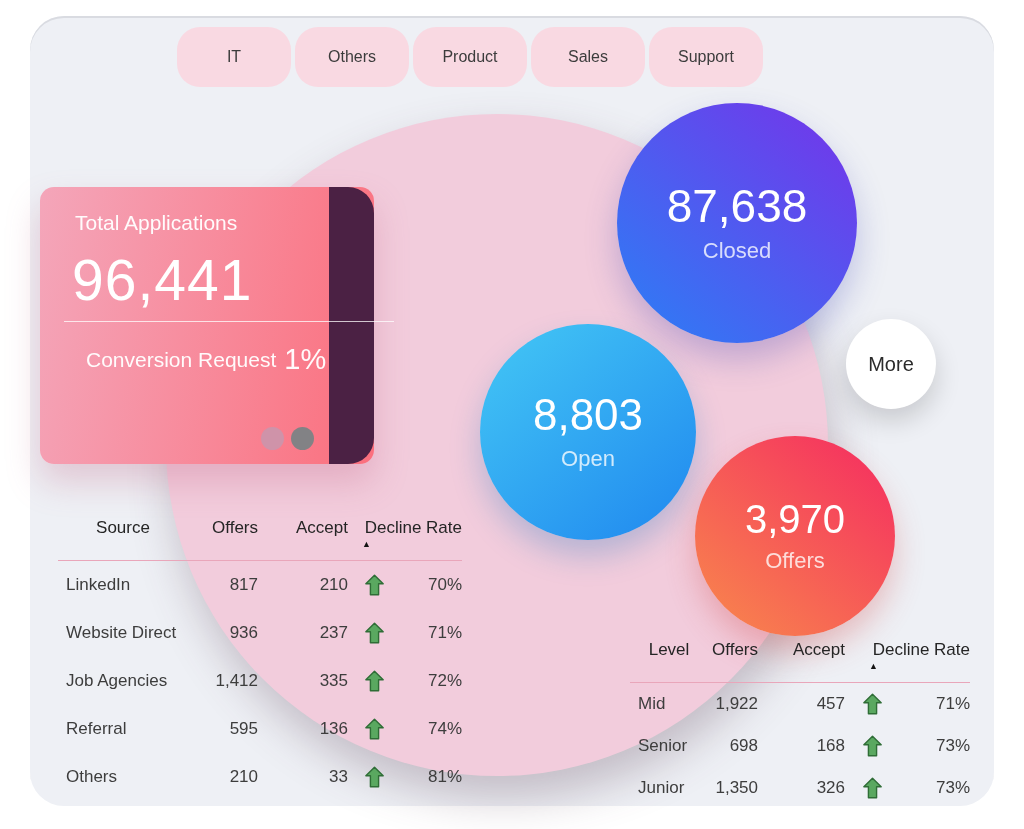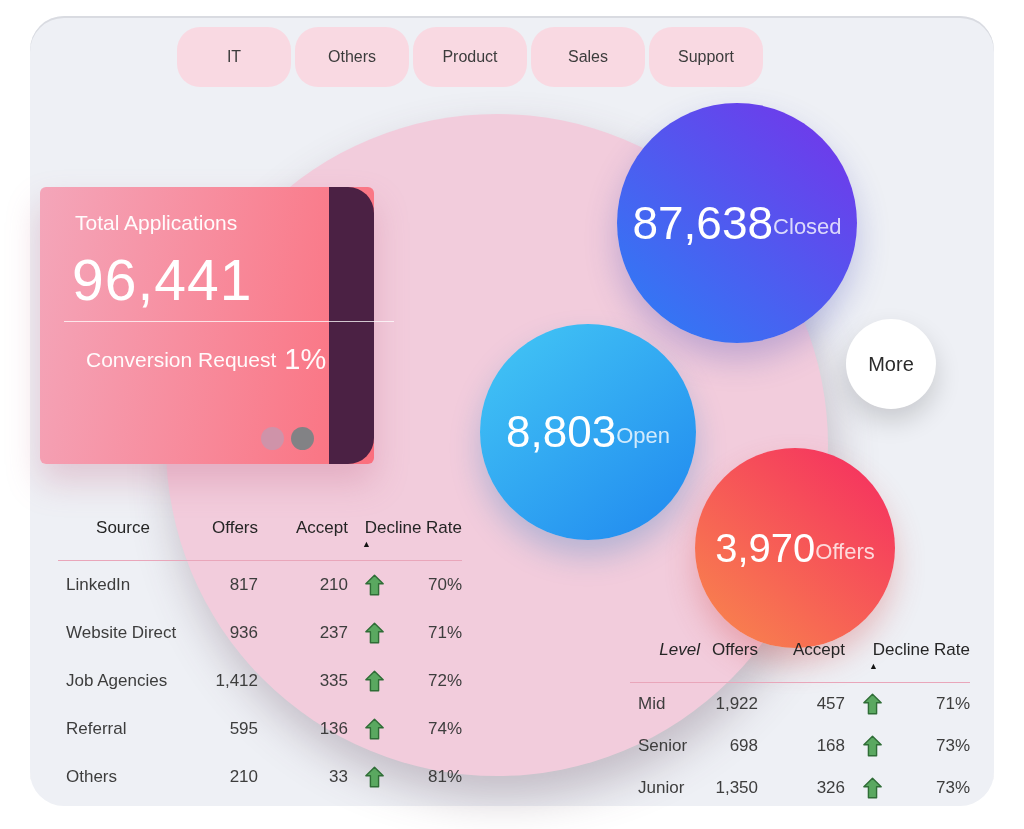--- a/index.html
+++ b/index.html
@@ -8,63 +8,63 @@
   .panel{position:absolute;left:30px;top:16px;width:964px;height:790px;background:#eef0f5;
          border-radius:34px;box-shadow:inset 0 2px 0 #d9dbe1;}
   
   .pill{position:absolute;top:11px;width:114px;height:60px;border-radius:23px;background:#f9d9e2;
         border:none;font-family:inherit;font-size:16px;color:#3c3c3c;cursor:pointer;
         display:flex;align-items:center;justify-content:center;}
   
   .big-circle{position:absolute;left:136px;top:98px;width:662px;height:662px;border-radius:50%;
         background:#f2ccdc;box-shadow:6px 22px 44px rgba(95,70,88,0.30);}
   
-  .card{position:absolute;left:10px;top:171px;width:334px;height:277px;border-radius:6px;
+  .card{position:absolute;left:10px;top:171px;width:334px;height:277px;border-radius:14px;
         background:linear-gradient(100deg,#f4a6ba 0%,#fb6f7d 100%);
         box-shadow:0 18px 34px rgba(190,95,125,0.28);}
   .card-strip{position:absolute;right:0;top:0;bottom:0;width:45px;background:#4b2144;
         border-radius:0 26px 26px 0;}
   .card-title{position:absolute;left:35px;top:24px;font-size:21px;color:rgba(255,255,255,0.96);}
   .card-value{position:absolute;left:32px;top:60px;font-size:57px;font-weight:300;color:#ffffff;letter-spacing:1px;}
   .card-divider{position:absolute;left:24px;top:134px;width:330px;height:1px;background:rgba(255,255,255,0.75);}
   .card-sub{position:absolute;left:34px;top:156px;font-size:21px;color:rgba(255,255,255,0.96);margin-left:12px;}
   .card-sub-val{font-size:29px;margin-left:8px;vertical-align:-2px;}
   .dots{position:absolute;right:60px;bottom:14px;display:flex;gap:7px;align-items:center;}
   .dot{width:23px;height:23px;border-radius:50%;border:none;padding:0;cursor:pointer;}
   .dot-pink{background:#cf93a9;}
   .dot-gray{background:#828285;}
   
-  .bubble{position:absolute;border-radius:50%;display:flex;flex-direction:row;align-items:center;
+  .bubble{position:absolute;border-radius:50%;display:flex;flex-direction:column;align-items:center;
           justify-content:center;color:#fff;text-align:center;}
   .bubble-closed{left:587px;top:87px;width:240px;height:240px;
           background:linear-gradient(222deg,#7336ea 5%,#2e7cf5 95%);
           box-shadow:0 16px 32px rgba(60,70,180,0.28);}
   .bubble-open{left:450px;top:308px;width:216px;height:216px;
           background:linear-gradient(140deg,#44c8f5 0%,#1f87ef 100%);
           box-shadow:0 16px 30px rgba(30,120,190,0.28);}
-  .bubble-offers{left:665px;top:432px;width:200px;height:200px;
+  .bubble-offers{left:665px;top:420px;width:200px;height:200px;
           background:linear-gradient(220deg,#f52f60 5%,#f8854d 95%);
           box-shadow:0 16px 30px rgba(210,70,70,0.30);}
   .b-value-lg{font-size:46px;font-weight:300;line-height:1.05;}
   .b-value-md{font-size:44px;font-weight:300;line-height:1.05;}
   .b-value-sm{font-size:40px;font-weight:300;line-height:1.05;}
   .b-label{font-size:22px;margin-top:8px;color:rgba(255,255,255,0.78);}
   
   .more{position:absolute;left:816px;top:303px;width:90px;height:90px;border-radius:50%;
         background:#ffffff;border:none;font-family:inherit;font-size:20px;color:#2b2b2b;cursor:pointer;
         box-shadow:0 12px 26px rgba(0,0,0,0.16);}
   
   .tbl{position:absolute;font-size:17px;color:#3d3d3d;}
   .tbl-left{left:28px;top:496px;width:404px;}
   .tbl-right{left:600px;top:618px;width:340px;}
   .t-head{display:grid;height:42px;align-items:start;padding-top:6px;color:#252525;}
   .tbl-left .t-head{grid-template-columns:130px 70px 90px 114px;}
   .tbl-right .t-head{grid-template-columns:70px 58px 87px 125px;}
   .th-center{text-align:center;}
-  .th-left{text-align:right;padding-left:8px;font-style:italic;}
+  .th-left{text-align:center;padding-left:8px;}
   .th-num{text-align:right;}
   .th-decline{text-align:right;position:relative;}
   .caret{position:absolute;font-size:9px;color:#141414;top:21px;}
   .tbl-left .caret{left:14px;}
   .tbl-right .caret{left:24px;}
   .rule{height:1px;background:#e9a6ba;}
   .t-row{display:grid;align-items:center;}
   .tbl-left .t-row{grid-template-columns:130px 70px 90px 42px 72px;height:48px;}
   .tbl-right .t-row{grid-template-columns:70px 58px 87px 45px 80px;height:42px;}
   .td-label{text-align:left;padding-left:8px;}

